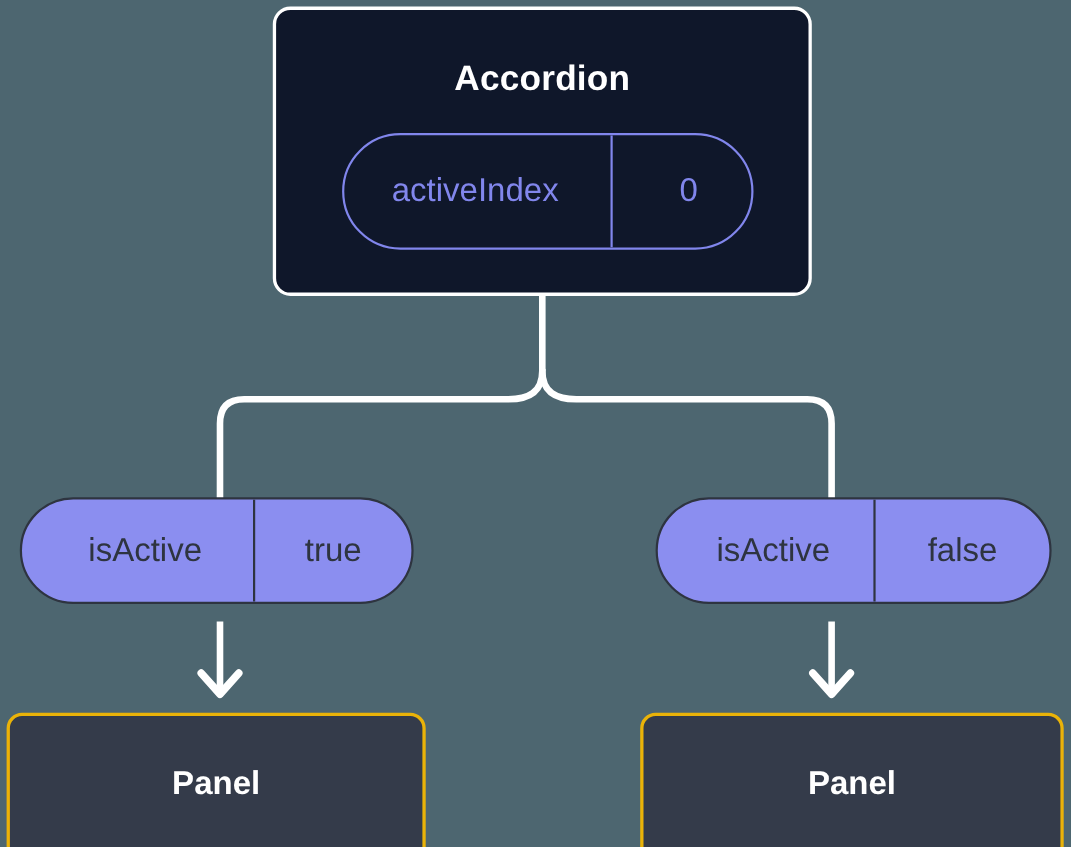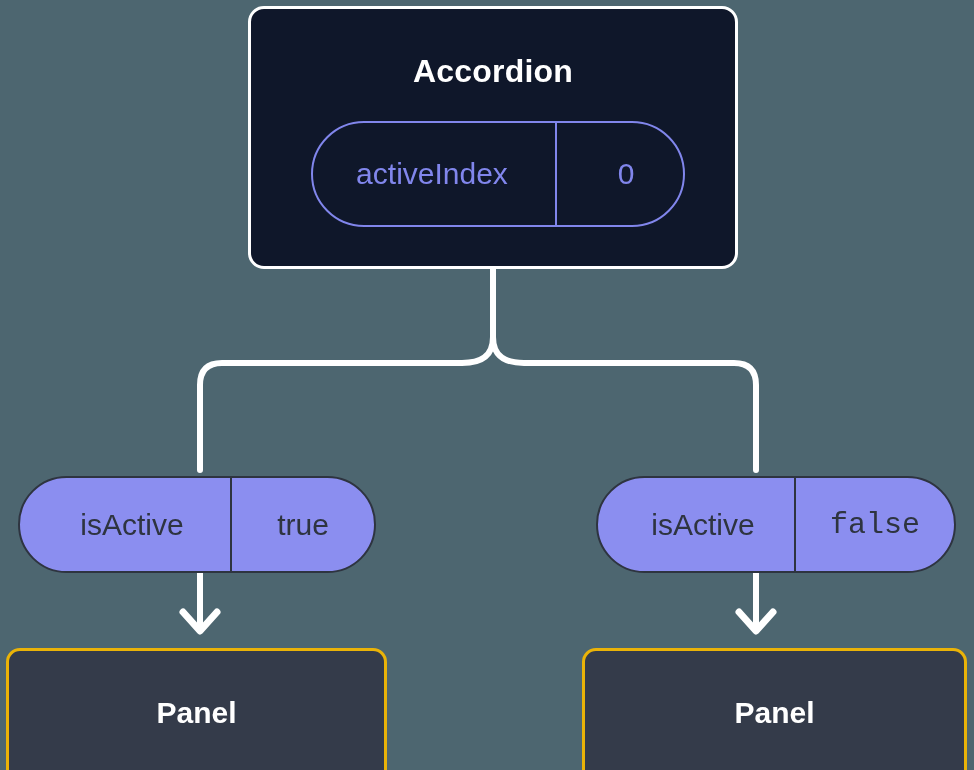--- a/index.html
+++ b/index.html
@@ -103,21 +103,21 @@
   
   .pill-filled {
     position: absolute;
     box-sizing: border-box;
     display: flex;
     align-items: stretch;
     background: #8b8ef0;
     border: 2px solid #2e3440;
     border-radius: 999px;
     overflow: hidden;
-    top: 476px;
+    top: 452px;
     height: 97px;
   }
   #prop-pill-left  { left: 18px;  width: 358px; }
   #prop-pill-right { left: 596px; width: 360px; }
 
   .pill-filled .pill-key {
     flex: 1 1 auto;
     display: flex;
     align-items: center;
     justify-content: center;
@@ -132,21 +132,21 @@
   }
   .pill-filled .pill-val {
     flex: 0 0 auto;
     display: flex;
     align-items: center;
     justify-content: center;
     color: #2e3440;
     font-size: 30px;
   }
   #prop-pill-left  .pill-val { width: 142px; }
-  #prop-pill-right .pill-val { width: 158px; font-family: Liberation Mono, monospace; }
+  #prop-pill-right .pill-val { width: 158px; }
 
   
   .panel-card {
     position: absolute;
     box-sizing: border-box;
     background: #343b4a;
     border: 3px solid #eab308;
     border-radius: 14px;
     top: 648px;
     height: 138px;

